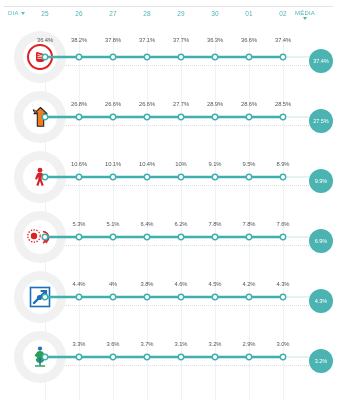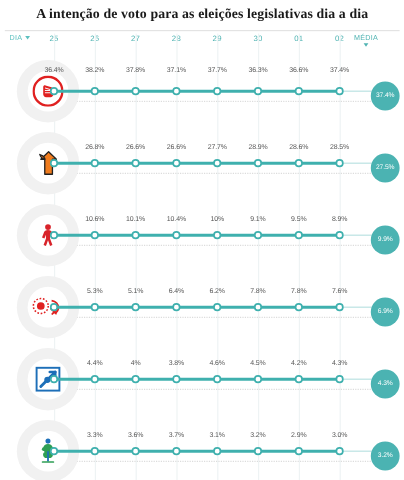--- a/index.html
+++ b/index.html
@@ -93,21 +93,20 @@
     background:#4bb3b2;color:#fff;font-size:5.6px;
     display:flex;align-items:center;justify-content:center;
     letter-spacing:-.1px;
   }
 </style>
 </head>
 <body>
 
 <div class="page">
 
-  <div class="title">A intenção de voto para as eleições legislativas dia a dia</div>
   <div class="title-rule"></div>
 
   <div class="head">
     <div class="cell dia">
       <span>DIA</span><span class="caret-inline"></span>
     </div>
     <div id="dayCells">
         <div class="cell" style="left: 31px; width: 28px;"><span>25</span></div>
         <div class="cell" style="left: 65px; width: 28px;"><span>26</span></div>
         <div class="cell" style="left: 99px; width: 28px;"><span>27</span></div>

